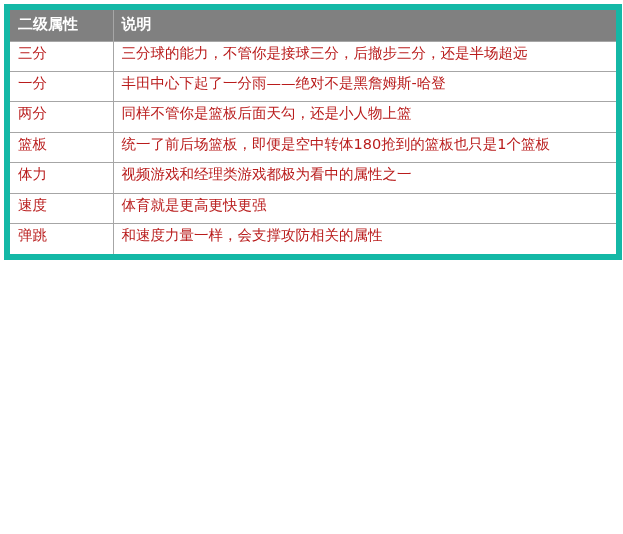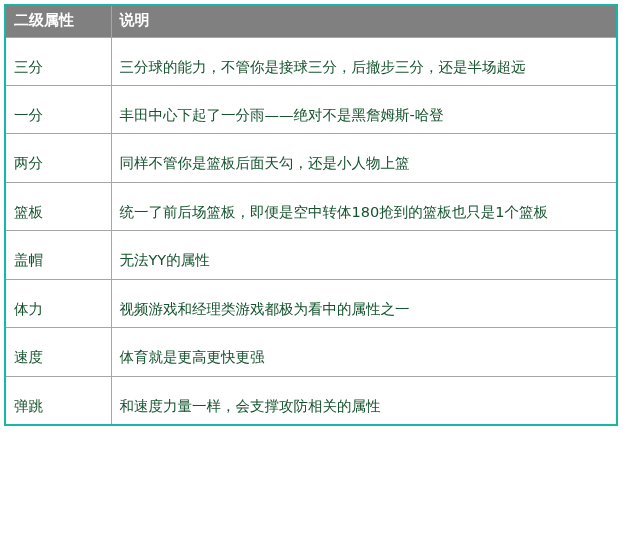--- a/index.html
+++ b/index.html
@@ -10,38 +10,38 @@
     width: 623px;
     height: 534px;
     background: #ffffff;
     font-family: "DejaVu Sans", "Liberation Sans", sans-serif;
   }
   #attr-table {
     border-collapse: collapse;
     table-layout: fixed;
     width: 612px;
     margin: 4px 0 0 4px;
-    border: 2px solid #14b8a6;
+    border: 6px solid #14b8a6;
   }
   #attr-table col.col-name { width: 106px; }
   #attr-table col.col-desc { width: 506px; }
   #attr-table thead th {
     background: #808080;
     color: #ffffff;
     font-weight: bold;
     font-size: 15px;
     text-align: left;
     padding: 5px 8px 6px 8px;
     border: 1px solid #a6a6a6;
     line-height: 1.3;
   }
   #attr-table tbody td {
     font-size: 14.5px;
-    color: #14532d;
-    padding: 18px 8px 7px 8px;
+    color: #b91c1c;
+    padding: 0 8px 7px 8px;
     border: 1px solid #a6a6a6;
     vertical-align: top;
     line-height: 1.55;
     background: #ffffff;
   }
   #attr-table tbody td.name-cell {
     white-space: nowrap;
   }
 </style>
 </head>
@@ -69,24 +69,20 @@
     </tr>
     <tr>
       <td class="name-cell">两分</td>
       <td>同样不管你是篮板后面天勾，还是小人物上篮</td>
     </tr>
     <tr>
       <td class="name-cell">篮板</td>
       <td>统一了前后场篮板，即便是空中转体180抢到的篮板也只是1个篮板</td>
     </tr>
     <tr>
-      <td class="name-cell">盖帽</td>
-      <td>无法YY的属性</td>
-    </tr>
-    <tr>
       <td class="name-cell">体力</td>
       <td>视频游戏和经理类游戏都极为看中的属性之一</td>
     </tr>
     <tr>
       <td class="name-cell">速度</td>
       <td>体育就是更高更快更强</td>
     </tr>
     <tr>
       <td class="name-cell">弹跳</td>
       <td>和速度力量一样，会支撑攻防相关的属性</td>

